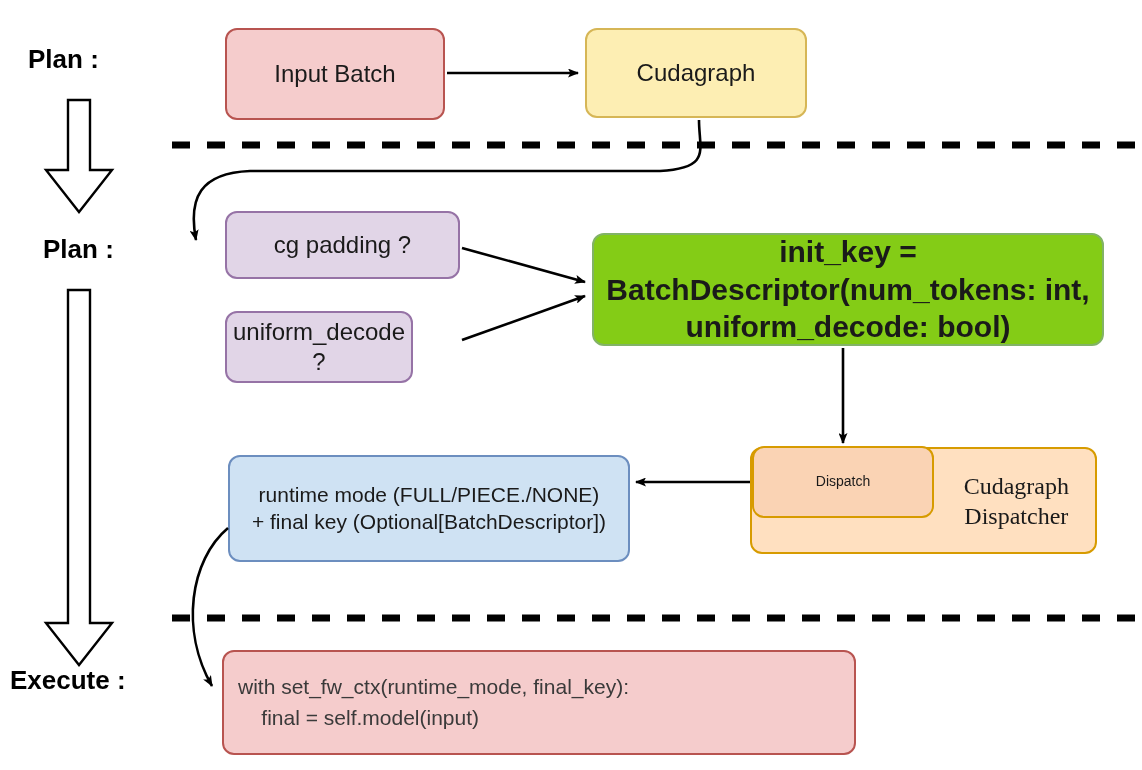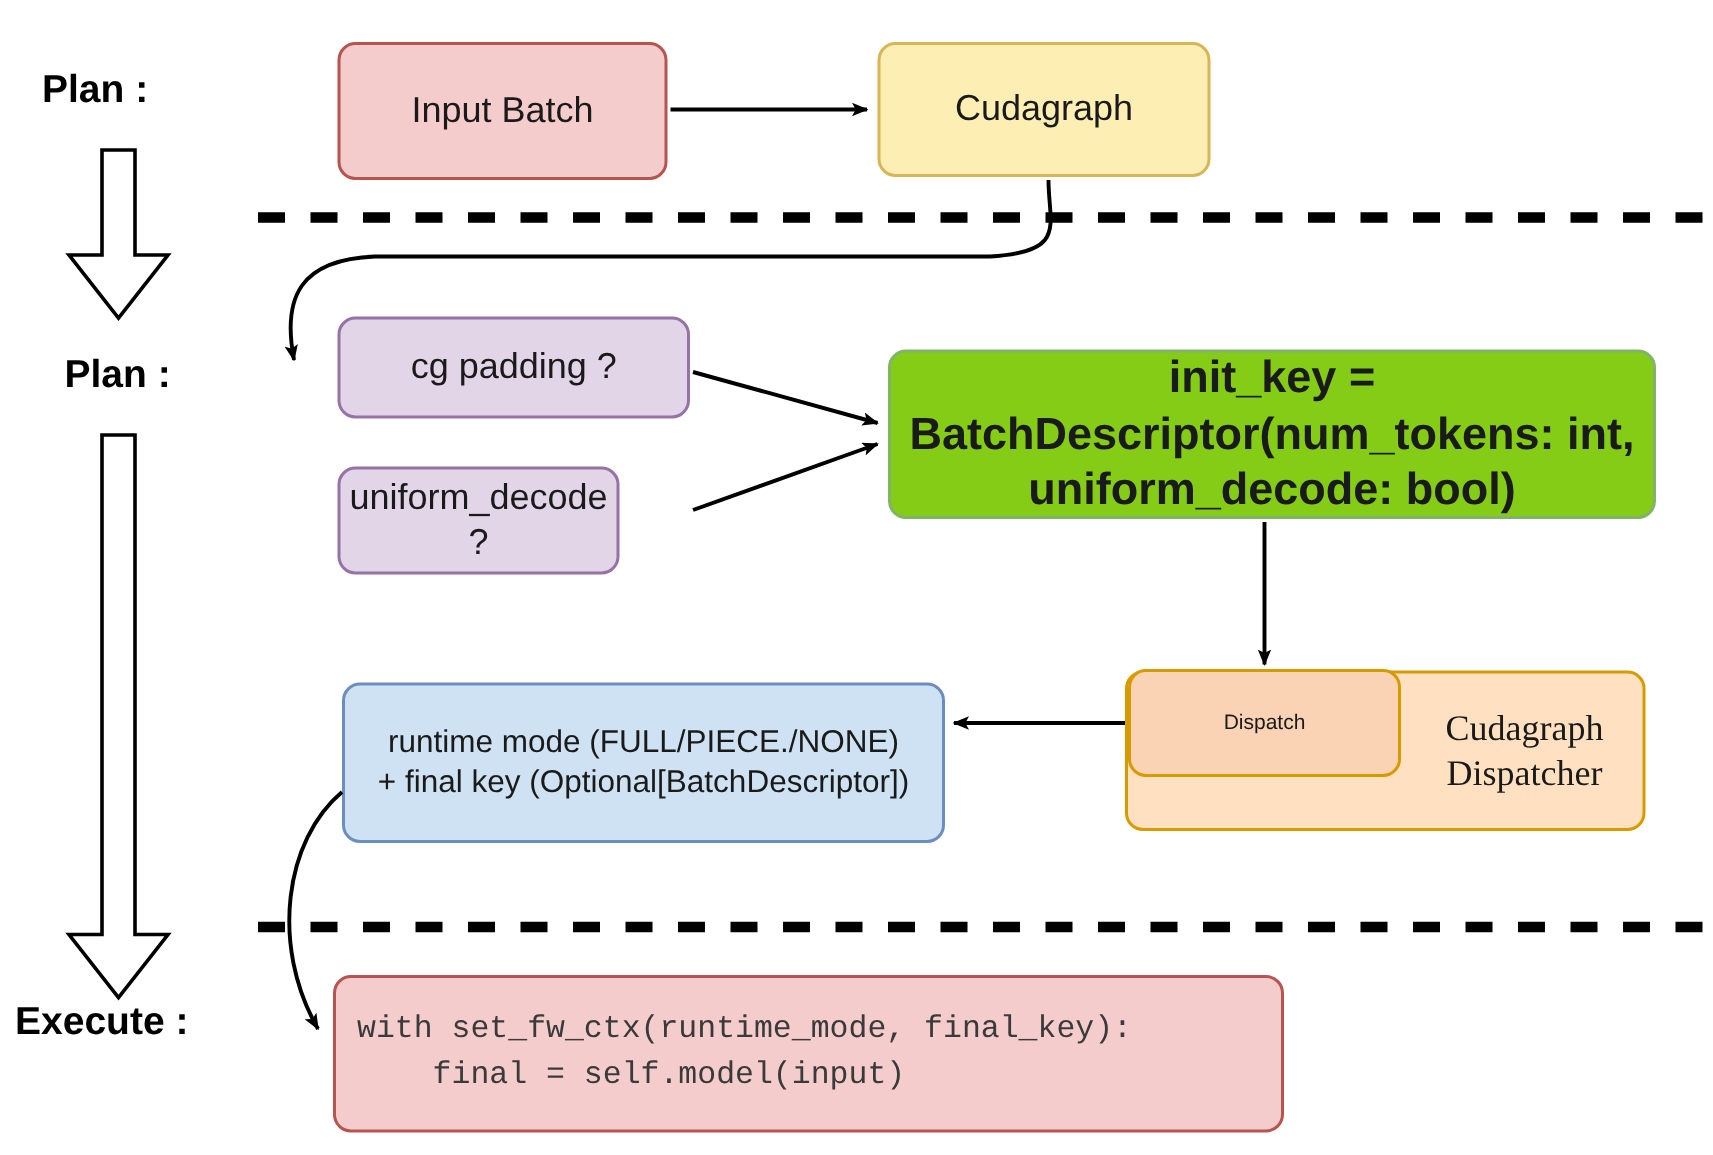--- a/index.html
+++ b/index.html
@@ -75,21 +75,21 @@
     font-size: 14px;
   }
   .node-blue {
     background: #cfe2f3;
     border-color: #6c8ebf;
     font-size: 21px;
   }
   .node-code {
     background: #f5cccc;
     border-color: #b85450;
-    font-family: Liberation Mono, monospace;
+    font-family: Liberation Sans, sans-serif;
     font-size: 21px;
     color: #3a3a3a;
     justify-content: flex-start;
     text-align: left;
     padding-left: 14px;
     white-space: pre;
     line-height: 1.45;
   }
   svg.overlay {
     position: absolute;

